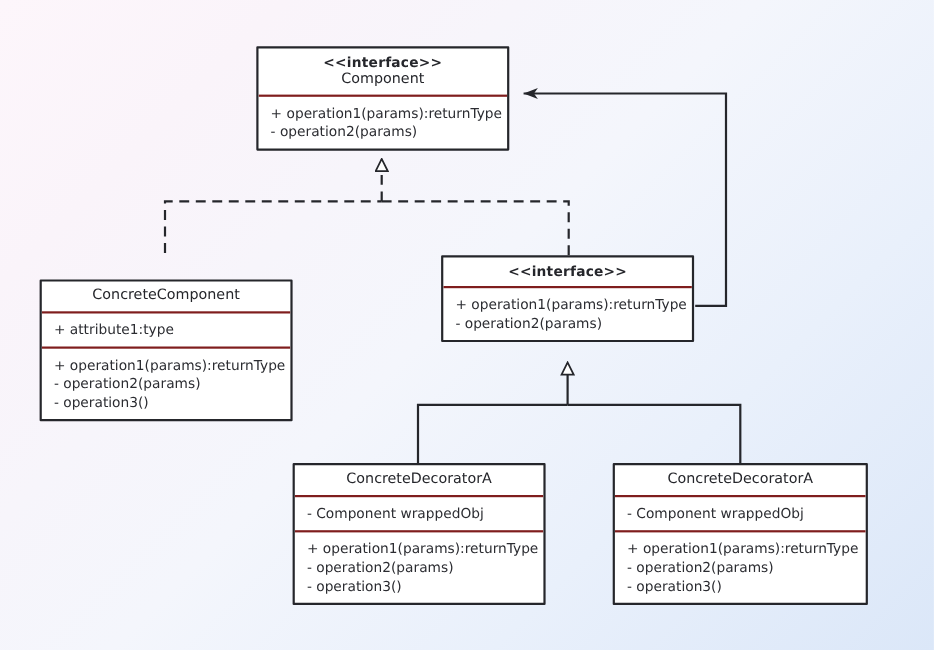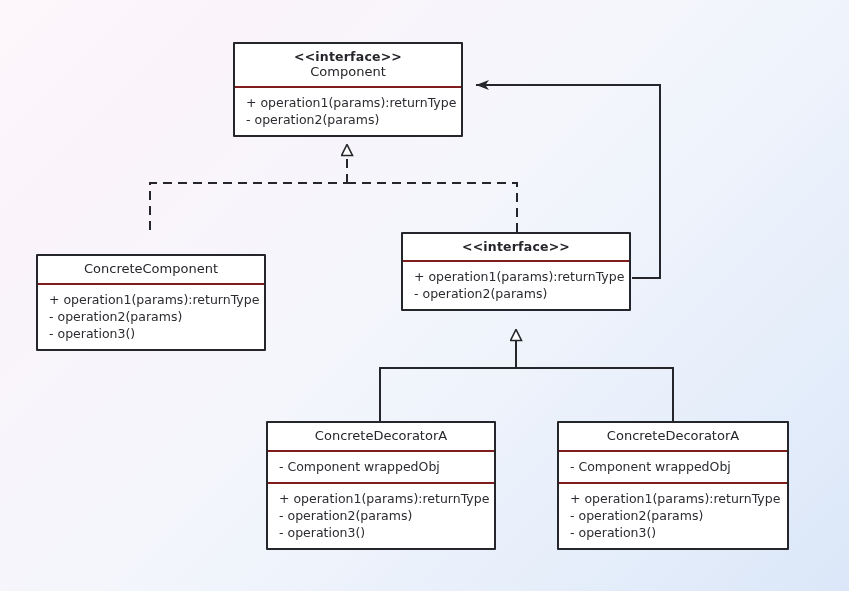--- a/index.html
+++ b/index.html
@@ -117,20 +117,23 @@
     <div class="sec sec-ops">
       <div class="member">+ operation1(params):returnType</div>
       <div class="member">- operation2(params)</div>
     </div>
   </div>
 
   <div class="uml-box" style="left:36px; top:230px; width:230px;margin-top:24px;">
     <div class="sec sec-title">
       <div class="cname">ConcreteComponent</div>
     </div>
+    <div class="sec sec-attrs">
+      <div class="member">+ attribute1:type</div>
+    </div>
     <div class="sec sec-ops">
       <div class="member">+ operation1(params):returnType</div>
       <div class="member">- operation2(params)</div>
       <div class="member">- operation3()</div>
     </div>
   </div>
 
   <div class="uml-box" style="left:401px; top:232px; width:230px;">
     <div class="sec sec-title">
       <div class="stereotype">&lt;&lt;interface&gt;&gt;</div>

